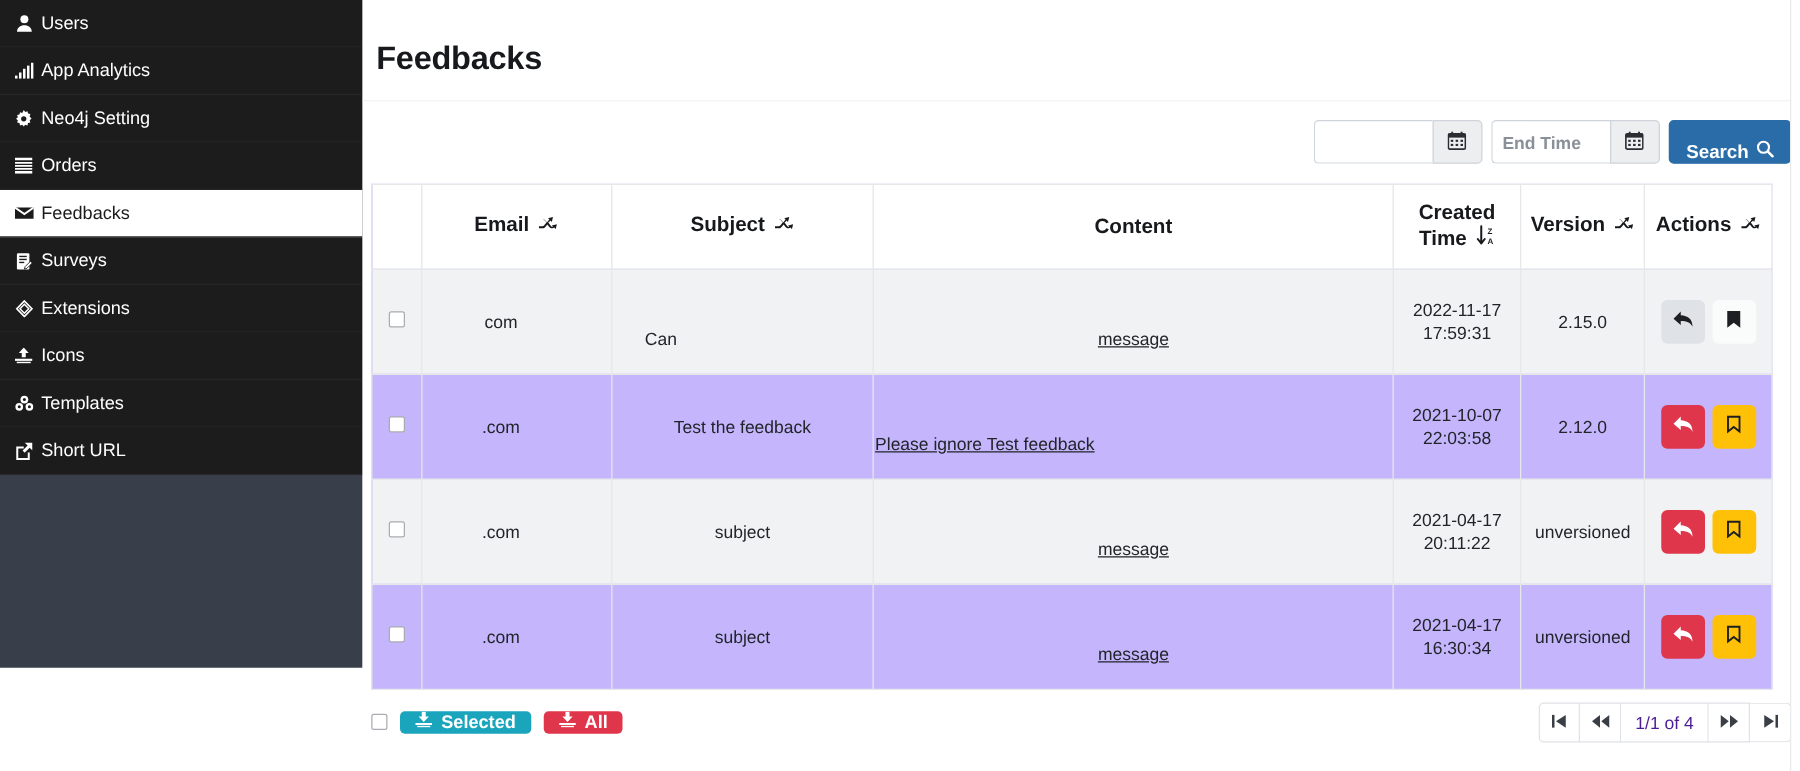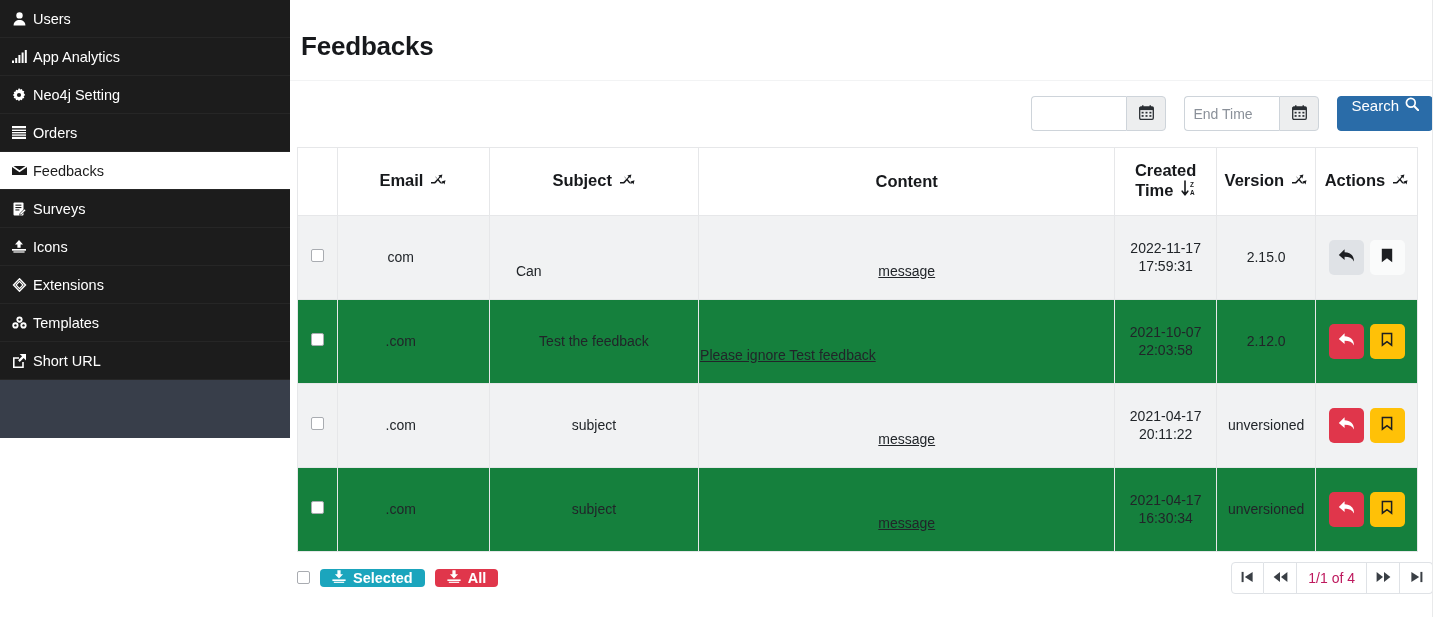--- a/index.html
+++ b/index.html
@@ -9,21 +9,21 @@
     background: #ffffff;
     font-family: "Liberation Sans", sans-serif;
     font-size: 14px;
     color: #212529;
     overflow: hidden;
   }
   .app { display: flex; width: 1440px; height: 617px; position: relative; }
 
   
   .sidebar {
-    width: 290px; min-width: 290px; height: 438px;
+    width: 290px; min-width: 290px; height: 534px;
     background: #383e4a;
     position: relative;
     overflow: hidden;
   }
   .nav-dark { background: #1c1c1c; }
   .nav-item {
     height: 38px;
     display: flex; align-items: center;
     padding-left: 10px;
     color: #ffffff;
@@ -61,21 +61,22 @@
     height: 1px;
     background: #f2f3f4;
     width: 100%;
   }
 
   
   .toolbar {
     height: 66px;
     display: flex; align-items: center; justify-content: flex-end;
     padding-right: 7px;
-    gap: 18px;
+    gap: 7px;
+    font-weight: bold;
   }
   .input-group { display: flex; height: 35px; }
   .ig-field {
     width: 95px;
     border: 1px solid #ced4da;
     border-right: none;
     border-radius: 4px 0 0 4px;
     background: #fff;
     display: flex; align-items: center;
     padding: 0 8px;
@@ -102,33 +103,33 @@
     color: #8a9099;
     overflow: hidden;
     white-space: nowrap;
   }
   .search-btn {
     height: 35px;
     background: #2a6ca8;
     color: #ffffff;
     border: 1px solid #2a6ca8;
     border-radius: 4px;
-    display: flex; align-items: flex-start; gap: 6px;
+    display: flex; align-items: flex-end; gap: 6px;
     padding: 0 13px;
     font-size: 15px;
     cursor: pointer;
   }
 
   
   .table-wrap { padding: 0 7px 0 7px; }
   table.grid {
     width: 1121px;
     border-collapse: collapse;
     table-layout: fixed;
-    background: #15803d;
+    background: #c4b5fd;
   }
   table.grid th, table.grid td {
     border: 1px solid #e6e7e9;
     text-align: center;
     vertical-align: middle;
   }
   table.grid thead th {
     height: 68px;
     font-size: 16.5px;
     font-weight: bold;
@@ -196,21 +197,21 @@
     border: 1px solid #dfe2e6;
     border-left: none;
     background: #ffffff;
     display: flex; align-items: center; justify-content: center;
     font-size: 14px;
     color: #3a3f45;
     cursor: pointer;
   }
   .pg-btn:first-child { border-left: 1px solid #dfe2e6; border-radius: 4px 0 0 4px; }
   .pg-btn:last-child { border-radius: 0 4px 4px 0; }
-  .pg-label { padding: 0 11px; color: #be185d; }
+  .pg-label { padding: 0 11px; color: #4c1d95; }
 
   
   .vscroll {
     position: absolute; top: 0; right: 0;
     width: 8px; height: 617px;
     background: #ffffff;
     border-left: 1px solid #e9eaeb;
   }
   .vscroll-thumb {
     position: absolute; top: 0; left: 1px;
@@ -291,37 +292,37 @@
               <rect x="2.4" y="5" width="6" height="1.1" fill="#1c1c1c"></rect>
               <rect x="2.4" y="7.4" width="4" height="1.1" fill="#1c1c1c"></rect>
               <path d="M12.8 8.4l-4.3 4.3-2 .6.6-2 4.3-4.3z" fill="#fff" stroke="#1c1c1c" stroke-width="0.7"></path>
             </svg>
         </span>
         <span>Surveys</span>
       </div>
 
       <div class="nav-item">
         <span class="nv-ico">
+          <svg width="15" height="14" viewBox="0 0 15 14">
+              <path d="M7.5 0.8l6 6.2-6 6.2-6-6.2z" fill="none" stroke="#fff" stroke-width="1.4"></path>
+              <path d="M7.5 3.4l3.5 3.6-3.5 3.6L4 7z" fill="none" stroke="#fff" stroke-width="1.2"></path>
+            </svg>
+        </span>
+        <span>Extensions</span>
+      </div>
+
+      <div class="nav-item">
+        <span class="nv-ico">
           <svg width="14" height="13" viewBox="0 0 14 13">
               <path d="M7 0l4 4.4H8.6v3.3H5.4V4.4H3z" fill="#fff"></path>
               <rect x="0" y="9" width="14" height="1.7" fill="#fff"></rect>
               <rect x="1.4" y="11.4" width="11.2" height="1.2" fill="#fff"></rect>
             </svg>
         </span>
         <span>Icons</span>
-      </div>
-
-      <div class="nav-item">
-        <span class="nv-ico">
-          <svg width="15" height="14" viewBox="0 0 15 14">
-              <path d="M7.5 0.8l6 6.2-6 6.2-6-6.2z" fill="none" stroke="#fff" stroke-width="1.4"></path>
-              <path d="M7.5 3.4l3.5 3.6-3.5 3.6L4 7z" fill="none" stroke="#fff" stroke-width="1.2"></path>
-            </svg>
-        </span>
-        <span>Extensions</span>
       </div>
 
       <div class="nav-item">
         <span class="nv-ico">
           <svg width="15" height="13" viewBox="0 0 15 13">
               <circle cx="7.5" cy="3.6" r="3.1" fill="#fff"></circle>
               <circle cx="3.4" cy="9.4" r="3.1" fill="#fff"></circle>
               <circle cx="11.5" cy="9.4" r="3.1" fill="#fff"></circle>
               <circle cx="7.5" cy="3.6" r="1.2" fill="#1c1c1c"></circle>
               <circle cx="3.4" cy="9.4" r="1.2" fill="#1c1c1c"></circle>

